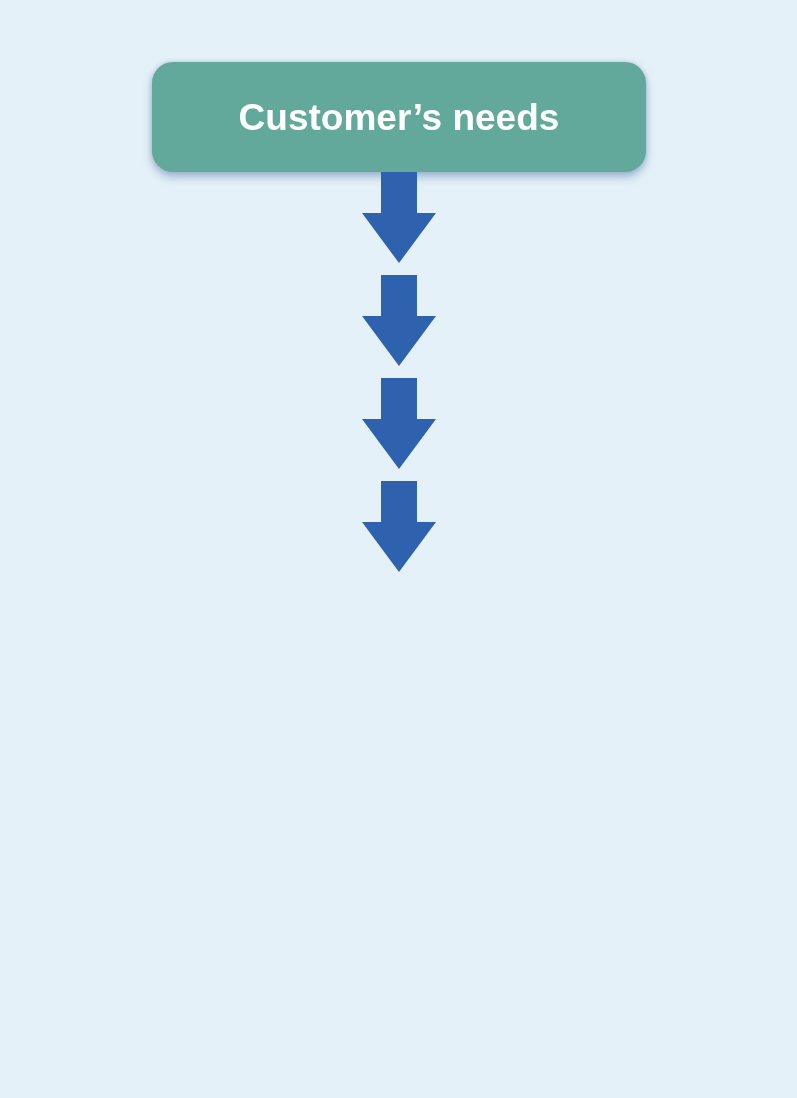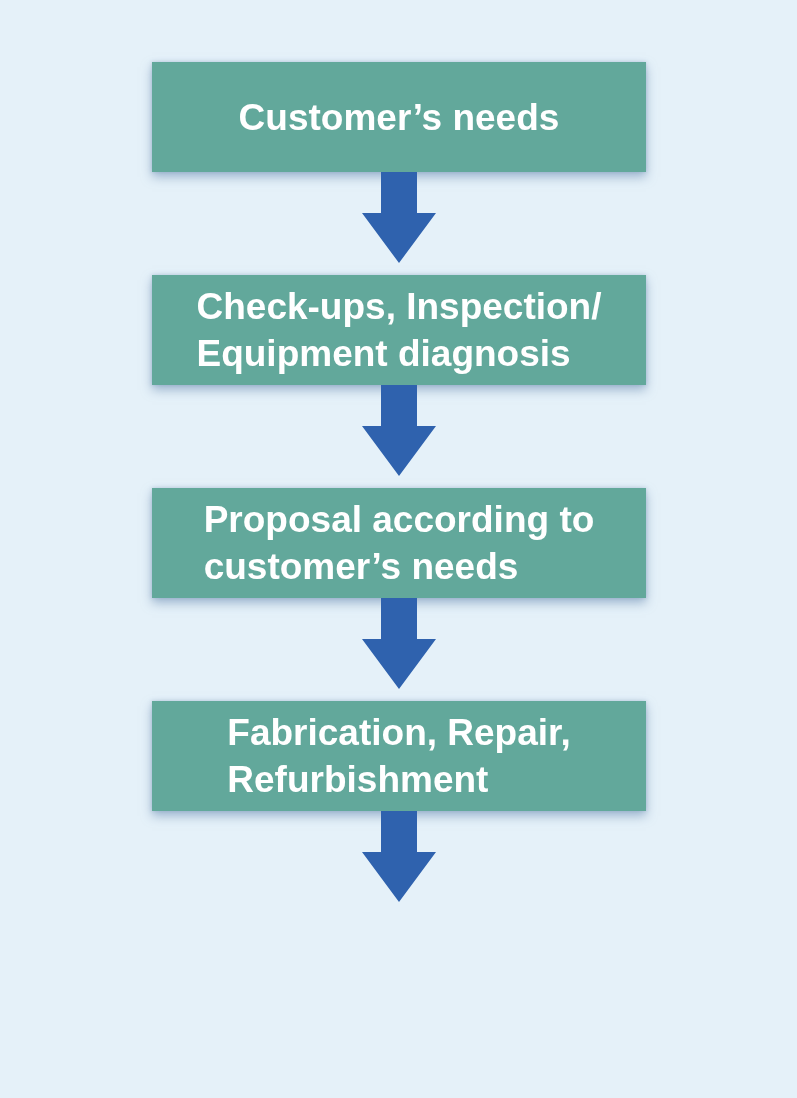--- a/index.html
+++ b/index.html
@@ -25,27 +25,28 @@
     flex-direction: column;
   }
   .step-box {
     width: 494px;
     height: 110px;
     background: var(--box);
     color: var(--text);
     display: flex;
     align-items: center;
     justify-content: center;
-    text-align: left;
+    text-align: right;
     font-size: 37px;
     font-weight: bold;
     line-height: 47px;
     white-space: pre-line;
     box-shadow: 0 5px 10px rgba(120, 150, 185, 0.65),
                 0 0 4px rgba(120, 150, 185, 0.40);
+    border-radius: 21px;
   }
   .arrow-wrap {
     height: 103px;
     display: flex;
     justify-content: center;
     align-items: flex-start;
     color: var(--arrow);
   }
   .arrow-wrap svg { display: block; }
 </style>
@@ -55,40 +56,34 @@
 <div class="flow">
 
   <div class="step-box">Customer’s needs</div>
 
   <div class="arrow-wrap">
     <svg width="74" height="91" viewBox="0 0 74 91" aria-hidden="true">
       <polygon points="19,0 55,0 55,41 74,41 37,91 0,41 19,41" fill="currentColor"></polygon>
     </svg>
   </div>
 
-  <div class="step-box">Check-ups, Inspection/
-Equipment diagnosis</div>
 
   <div class="arrow-wrap">
     <svg width="74" height="91" viewBox="0 0 74 91" aria-hidden="true">
       <polygon points="19,0 55,0 55,41 74,41 37,91 0,41 19,41" fill="currentColor"></polygon>
     </svg>
   </div>
 
-  <div class="step-box">Proposal according to
-customer’s needs</div>
 
   <div class="arrow-wrap">
     <svg width="74" height="91" viewBox="0 0 74 91" aria-hidden="true">
       <polygon points="19,0 55,0 55,41 74,41 37,91 0,41 19,41" fill="currentColor"></polygon>
     </svg>
   </div>
 
-  <div class="step-box">Fabrication, Repair,
-Refurbishment</div>
 
   <div class="arrow-wrap">
     <svg width="74" height="91" viewBox="0 0 74 91" aria-hidden="true">
       <polygon points="19,0 55,0 55,41 74,41 37,91 0,41 19,41" fill="currentColor"></polygon>
     </svg>
   </div>
 
 
 </div>
 

